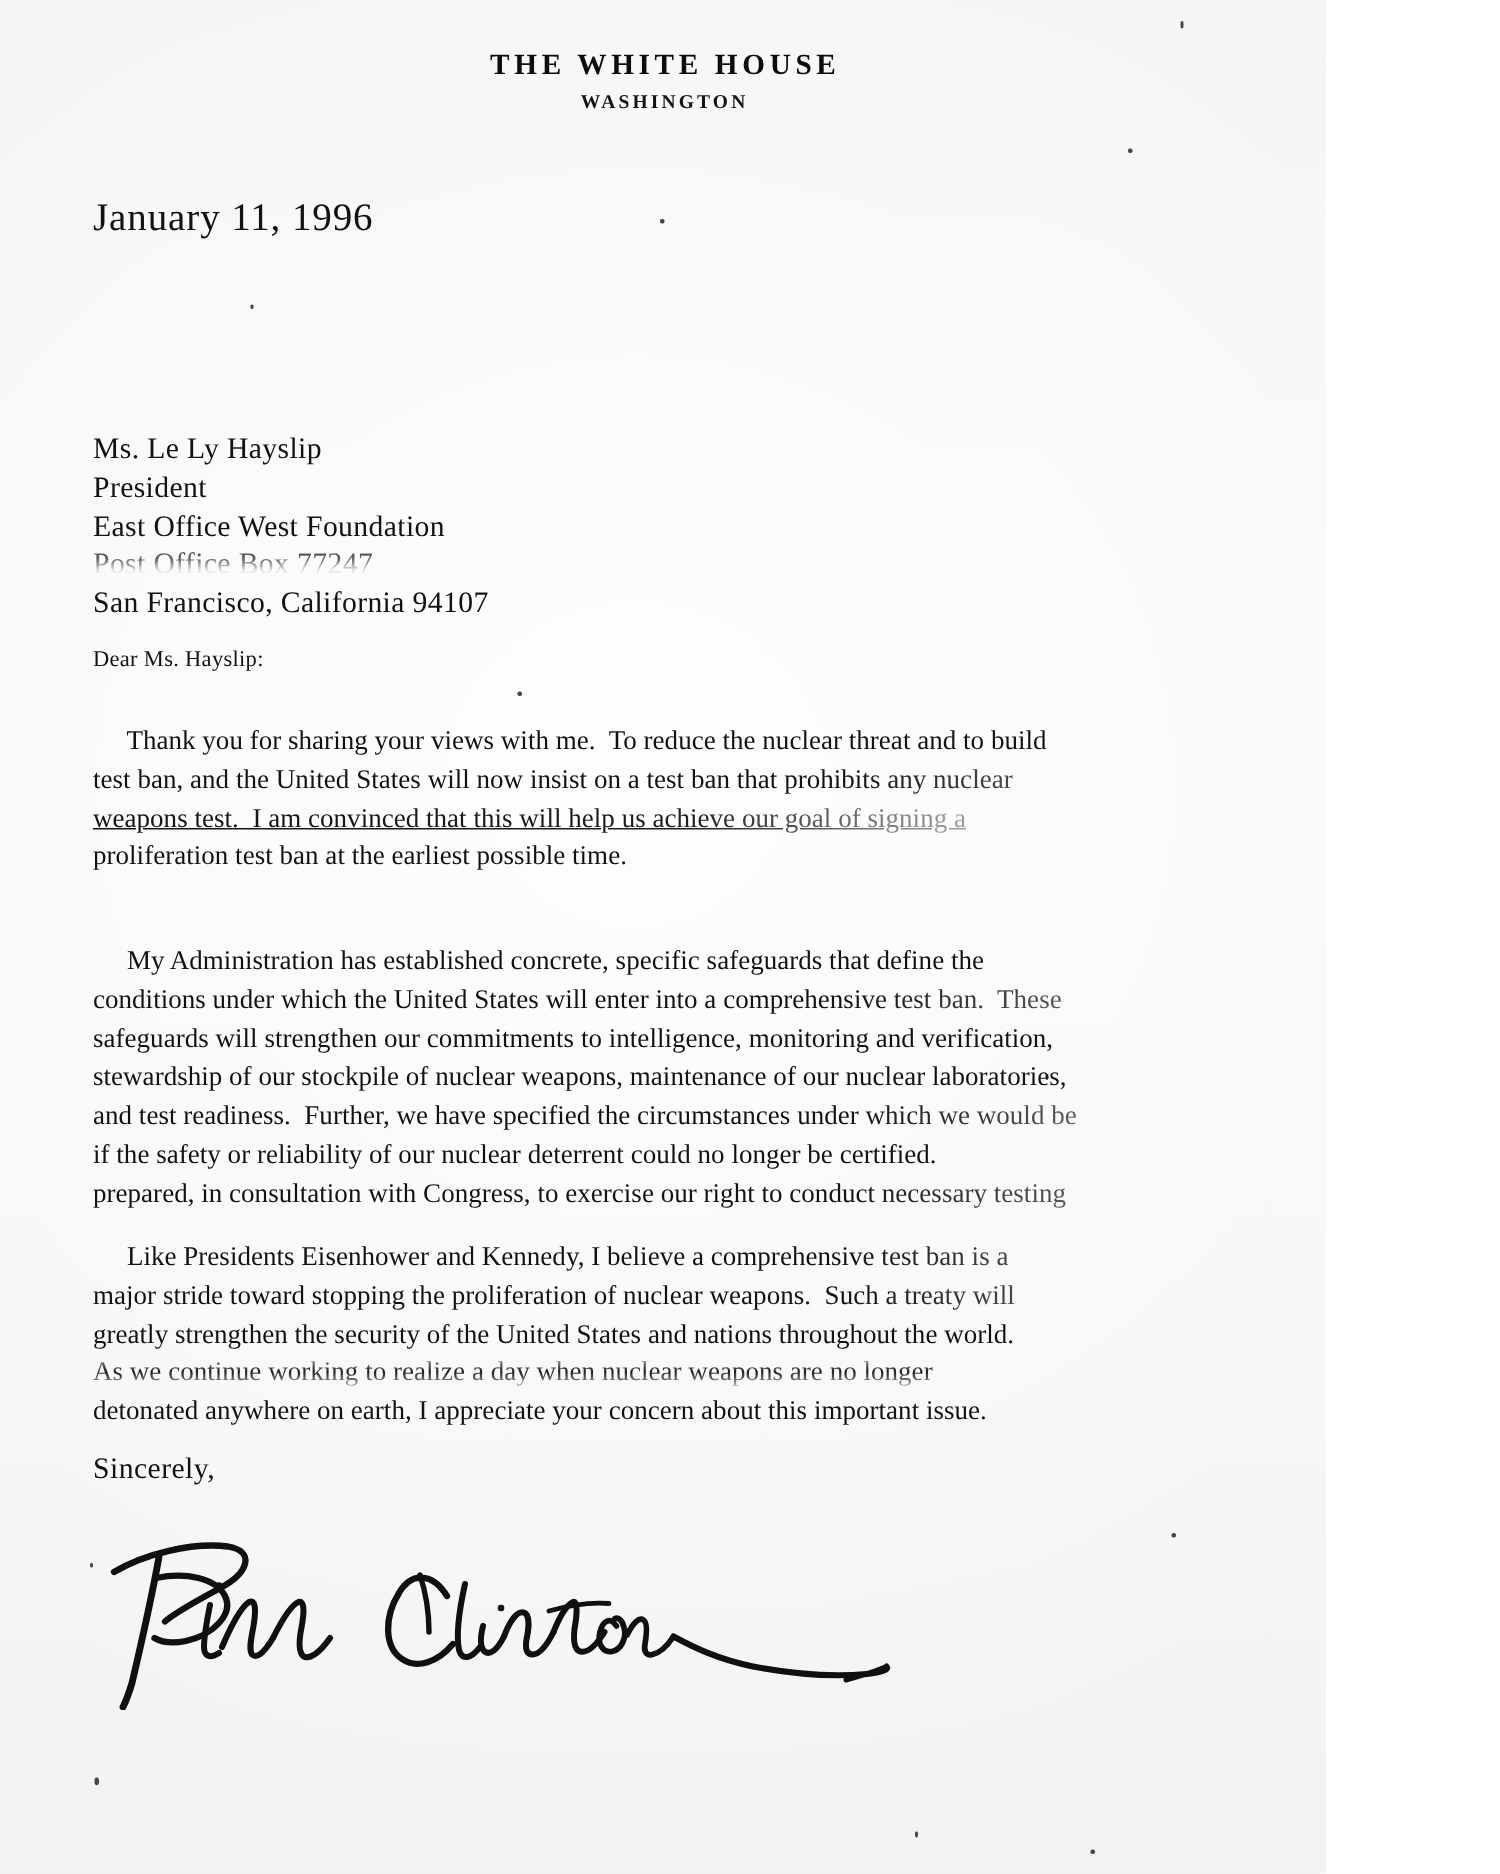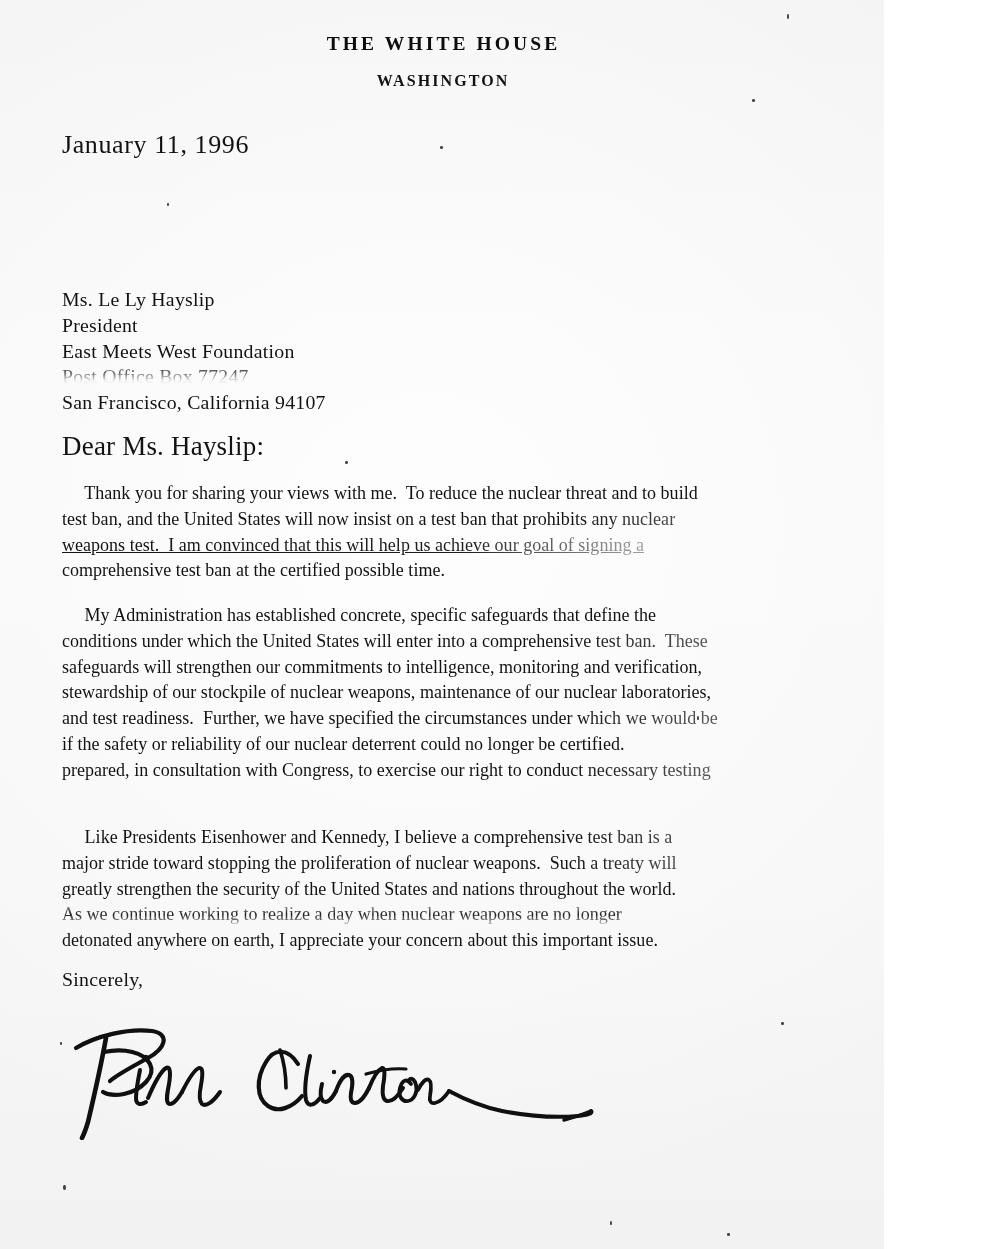--- a/index.html
+++ b/index.html
@@ -33,22 +33,22 @@
     top: 33px;
     font-size: 19.5px;
     letter-spacing: 3.1px;
     font-weight: 700;
     text-indent: 3.1px;
     color: #0e0d0e;
     font-family: "Liberation Serif", "DejaVu Serif", serif;
     -webkit-font-smoothing: none;
   }
   .lh-sub {
-    top: 72px;
-    font-size: 16px;
+    top: 60px;
+    font-size: 13px;
     letter-spacing: 2.1px;
     font-weight: 700;
     text-indent: 2.1px;
     color: #141314;
   }
 
   
   .tline {
     position: absolute;
     white-space: pre;
@@ -82,40 +82,40 @@
     color: #6d6c6e;
     opacity: 0.85;
     -webkit-mask-image: linear-gradient(180deg, rgba(0,0,0,0.95) 0%, rgba(0,0,0,0.75) 34%, rgba(0,0,0,0.12) 62%, rgba(0,0,0,0) 80%);
             mask-image: linear-gradient(180deg, rgba(0,0,0,0.95) 0%, rgba(0,0,0,0.75) 34%, rgba(0,0,0,0.12) 62%, rgba(0,0,0,0) 80%);
     letter-spacing: 0.9px;
   }
 
   .salutation {
     left: 62px;
     top: 433px;
-    font-size: 27px;
+    font-size: 15px;
     letter-spacing: 0.2px;
   }
 
   
   .para {
     position: absolute;
     left: 48px;
     width: 942px;
   }
   .para .bline {
     white-space: pre;
     font-size: 18px;
     line-height: 25.75px;
     letter-spacing: 0.02px;
     color: #131213;
     padding-left: 14px;
   }
   #para-1 { top: 481px; }
-  #para-2 { top: 603px; }
+  #para-2 { top: 628px; }
   #para-3 { top: 825px; }
 
   
   .fade-r {
     -webkit-mask-image: linear-gradient(90deg, rgba(0,0,0,1) 0%, rgba(0,0,0,1) 55%, rgba(0,0,0,0.55) 78%, rgba(0,0,0,0.3) 92%, rgba(0,0,0,0.22) 100%);
             mask-image: linear-gradient(90deg, rgba(0,0,0,1) 0%, rgba(0,0,0,1) 55%, rgba(0,0,0,0.55) 78%, rgba(0,0,0,0.3) 92%, rgba(0,0,0,0.22) 100%);
   }
   .fade-r-strong {
     -webkit-mask-image: linear-gradient(90deg, rgba(0,0,0,1) 0%, rgba(0,0,0,0.95) 44%, rgba(0,0,0,0.42) 62%, rgba(0,0,0,0.2) 76%, rgba(0,0,0,0.3) 100%);
             mask-image: linear-gradient(90deg, rgba(0,0,0,1) 0%, rgba(0,0,0,0.95) 44%, rgba(0,0,0,0.42) 62%, rgba(0,0,0,0.2) 76%, rgba(0,0,0,0.3) 100%);
@@ -159,32 +159,32 @@
 <div id="page">
 
   <div class="letterhead lh-main">THE WHITE HOUSE</div>
   <div class="letterhead lh-sub">WASHINGTON</div>
 
   <div class="tline date">January 11, 1996</div>
 
   <div id="address-block">
     <div class="aline">Ms. Le Ly Hayslip</div>
     <div class="aline">President</div>
-    <div class="aline">East Meets West Foundation</div>
+    <div class="aline">East Office West Foundation</div>
     <div class="aline faded-line">Post Office Box 77247</div>
     <div class="aline">San Francisco, California 94107</div>
   </div>
 
   <div class="tline salutation">Dear Ms. Hayslip:</div>
 
   <div class="para" id="para-1">
     <div class="bline">     Thank you for sharing your views with me.  To reduce the nuclear threat and to build</div>
     <div class="bline fade-r">test ban, and the United States will now insist on a test ban that prohibits any nuclear</div>
     <div class="bline fade-r-strong">weapons test.  I am convinced that this will help us achieve our goal of signing a</div>
-    <div class="bline">comprehensive test ban at the certified possible time.</div>
+    <div class="bline">proliferation test ban at the earliest possible time.</div>
   </div>
 
   <div class="para" id="para-2">
     <div class="bline">     My Administration has established concrete, specific safeguards that define the</div>
     <div class="bline fade-r">conditions under which the United States will enter into a comprehensive test ban.  These</div>
     <div class="bline">safeguards will strengthen our commitments to intelligence, monitoring and verification,</div>
     <div class="bline">stewardship of our stockpile of nuclear weapons, maintenance of our nuclear laboratories,</div>
     <div class="bline fade-r">and test readiness.  Further, we have specified the circumstances under which we would be</div>
     <div class="bline">if the safety or reliability of our nuclear deterrent could no longer be certified.</div>
     <div class="bline fade-r">prepared, in consultation with Congress, to exercise our right to conduct necessary testing</div>

